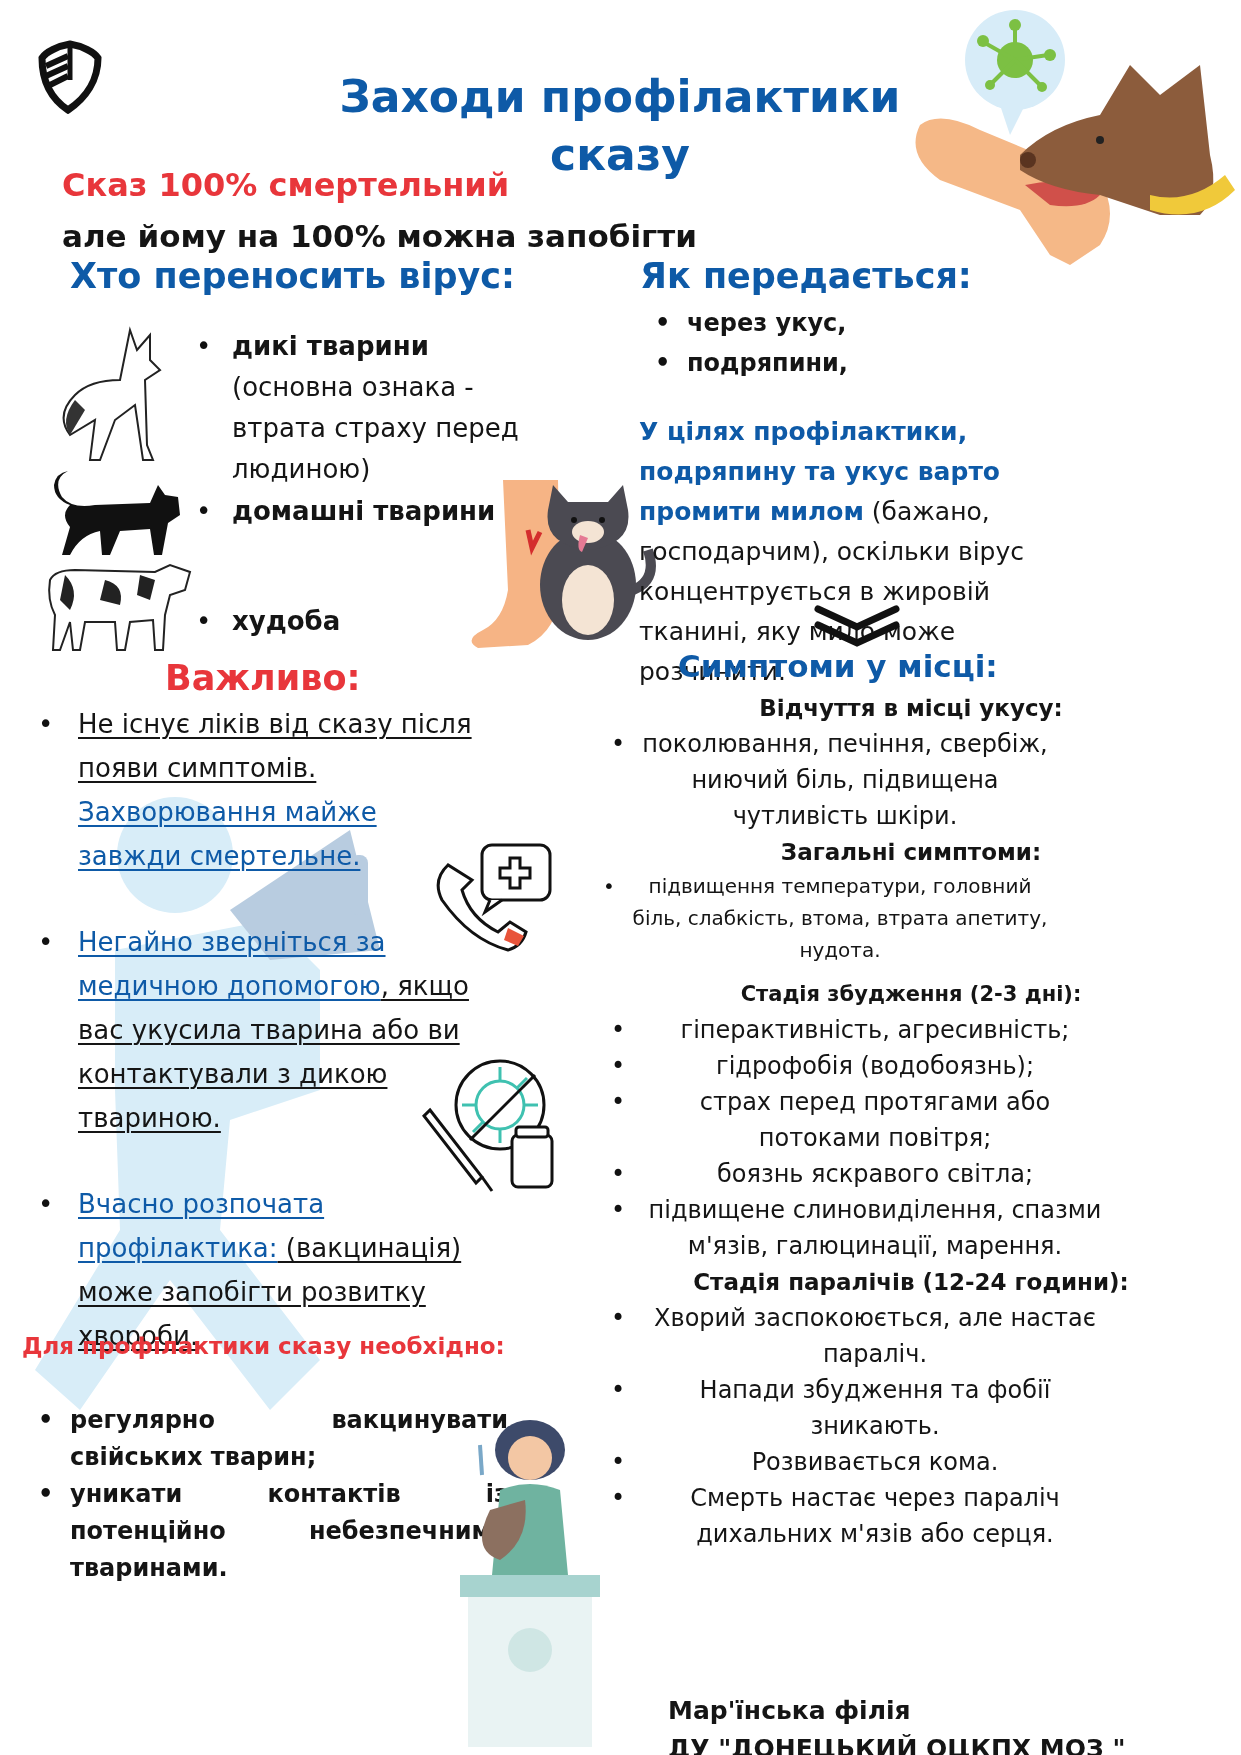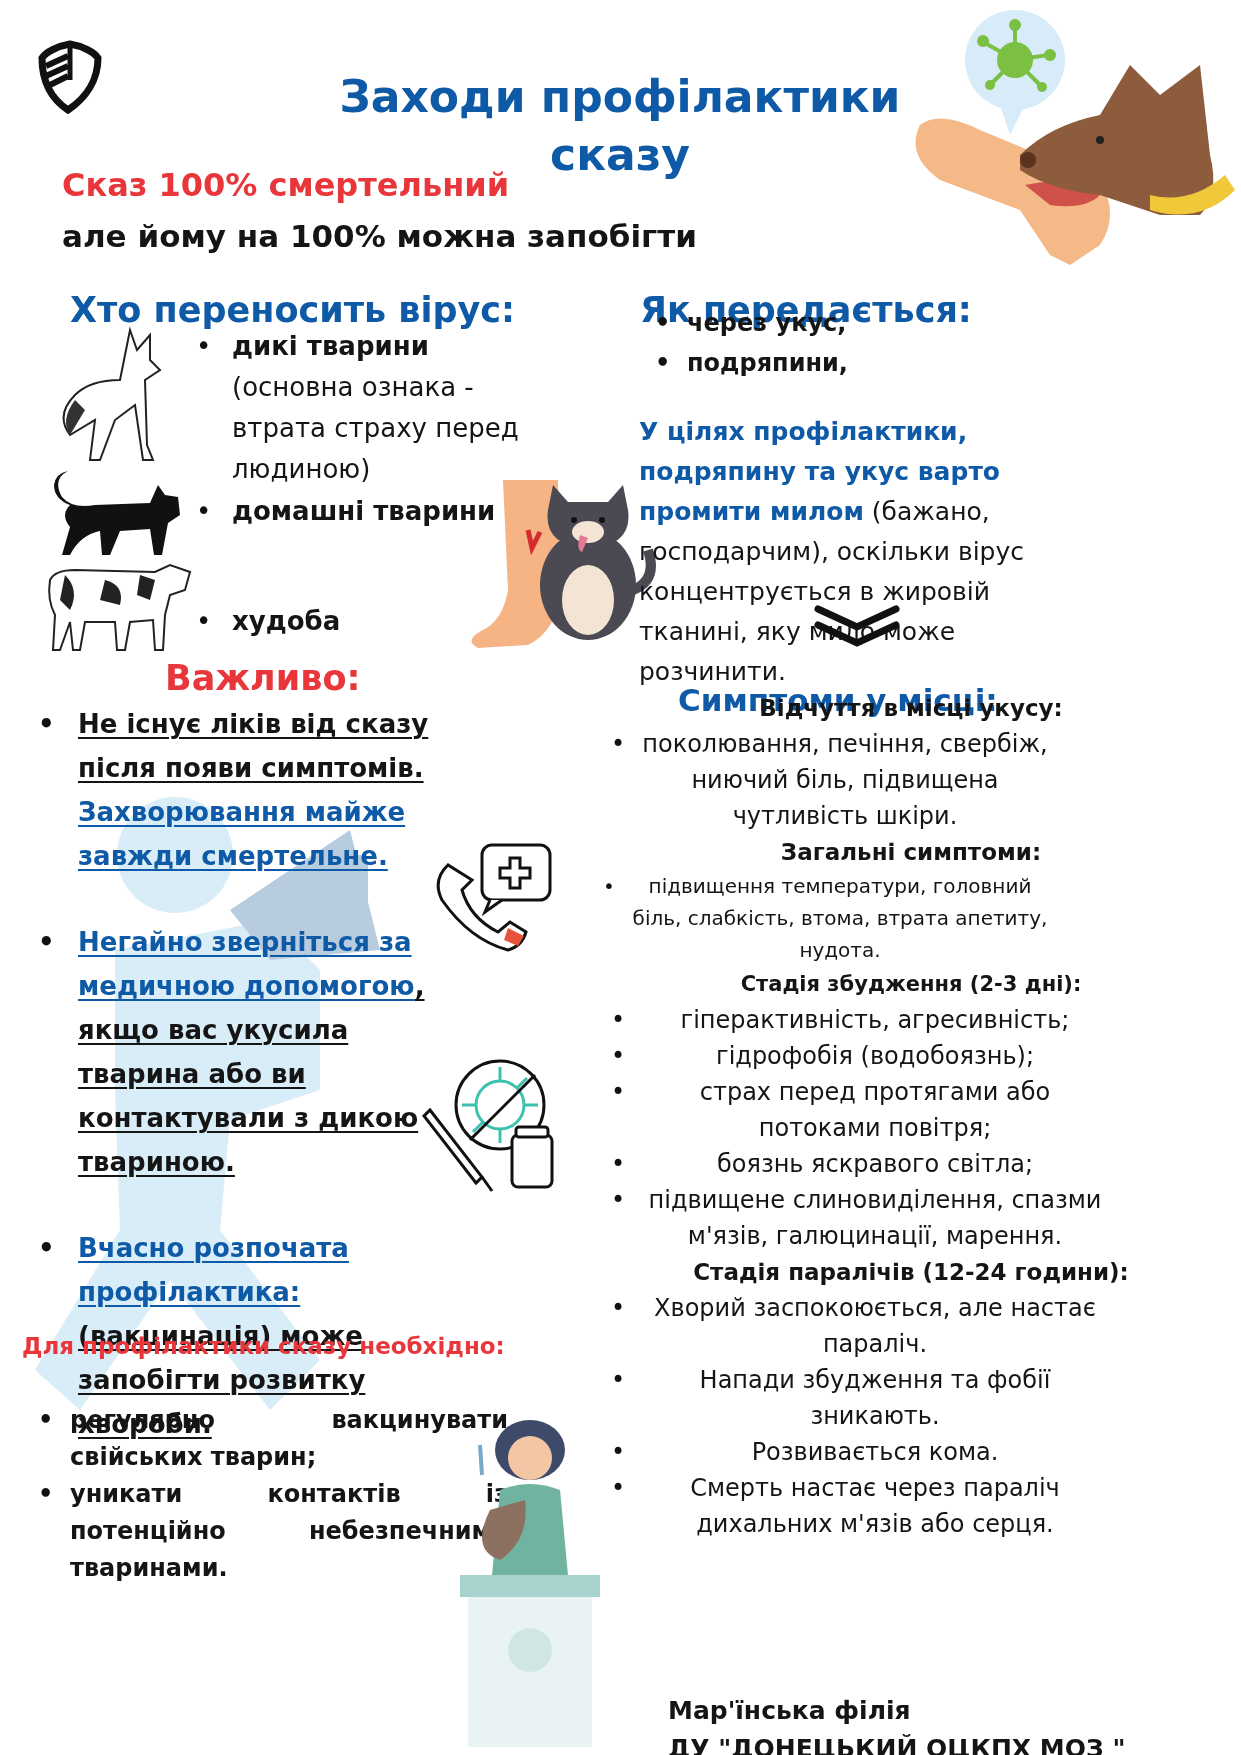--- a/index.html
+++ b/index.html
@@ -1,32 +1,32 @@
 <!DOCTYPE html>
 <html><head>
 <meta charset="utf-8">
 <style>
   html, body { margin:0; padding:0; background:#ffffff; }
   body { width:1241px; height:1755px; position:relative; overflow:hidden;
          font-family:"DejaVu Sans","Liberation Sans",sans-serif; color:#151515; }
   .abs { position:absolute; }
-  .blue { color:#0e5aa7;margin-top:34px; }
+  .blue { color:#0e5aa7; }
   .red { color:#e8363b; }
   .b { font-weight:bold; }
   .title { left:300px; top:32px; width:640px; text-align:center; font-size:44px; line-height:58px; font-weight:bold; color:#0e5aa7;margin-top:36px; }
   .subtitle-red { left:62px; top:166px; font-size:32px; font-weight:bold; color:#e8363b; }
   .subtitle-black { left:62px; top:218px; font-size:31px; font-weight:bold; color:#151515; }
   h2 { margin:0; font-size:35px; font-weight:bold; }
   ul { margin:0; padding:0; list-style:none; }
   li { position:relative; padding-left:30px; }
   li::before { content:"\2022"; position:absolute; left:0; top:0; font-size:1em; color:#111; }
   .carriers li { font-size:26px; line-height:41px; padding-left:36px; }
   .trans li { font-size:24px; line-height:40px; font-weight:bold; padding-left:32px; }
   .trans-text { font-size:25px; line-height:40px; }
-  .important li { font-size:26px; line-height:44px; font-weight:bold; padding-left:40px; margin-bottom:42px; }
+  .important li { font-size:26px; line-height:44px; font-weight:normal; padding-left:40px; margin-bottom:42px; }
   .u { text-decoration:underline; text-decoration-thickness:2px; text-underline-offset:4px; }
   .sym h3 { margin:0; font-size:23px; font-weight:bold; line-height:36px; }
   .sym li { font-size:24px; line-height:36px; padding-left:48px; }
   .sym li::before { left:20px; }
   .sym .small li { font-size:20px; line-height:32px; padding-left:38px; }
   .sym .small li::before { left:12px; }
   .prev li { font-size:24px; line-height:37px; font-weight:bold; padding-left:32px; text-align:justify; }
   .footer { font-size:25px; font-weight:bold; line-height:38px; }
   svg { display:block; }
 </style>
@@ -210,21 +210,21 @@
   <h3>Відчуття в місці укусу:</h3>
   <ul style="width:460px;">
     <li>поколювання, печіння, свербіж, ниючий біль, підвищена чутливість шкіри.</li>
   </ul>
   <h3>Загальні симптоми:</h3>
   <div class="small">
     <ul style="width:460px;">
       <li>підвищення температури, головний біль, слабкість, втома, втрата апетиту, нудота.</li>
     </ul>
   </div>
-  <h3 style="font-size:21px;">Стадія збудження (2-3 дні):</h3>
+  <h3 style="font-size:21px;margin-top:10px;">Стадія збудження (2-3 дні):</h3>
   <ul style="width:520px;">
     <li>гіперактивність, агресивність;</li>
     <li>гідрофобія (водобоязнь);</li>
     <li>страх перед протягами або потоками повітря;</li>
     <li>боязнь яскравого світла;</li>
     <li>підвищене слиновиділення, спазми м'язів, галюцинації, марення.</li>
   </ul>
   <h3>Стадія паралічів (12-24 години):</h3>
   <ul style="width:520px;">
     <li>Хворий заспокоюється, але настає параліч.</li>

